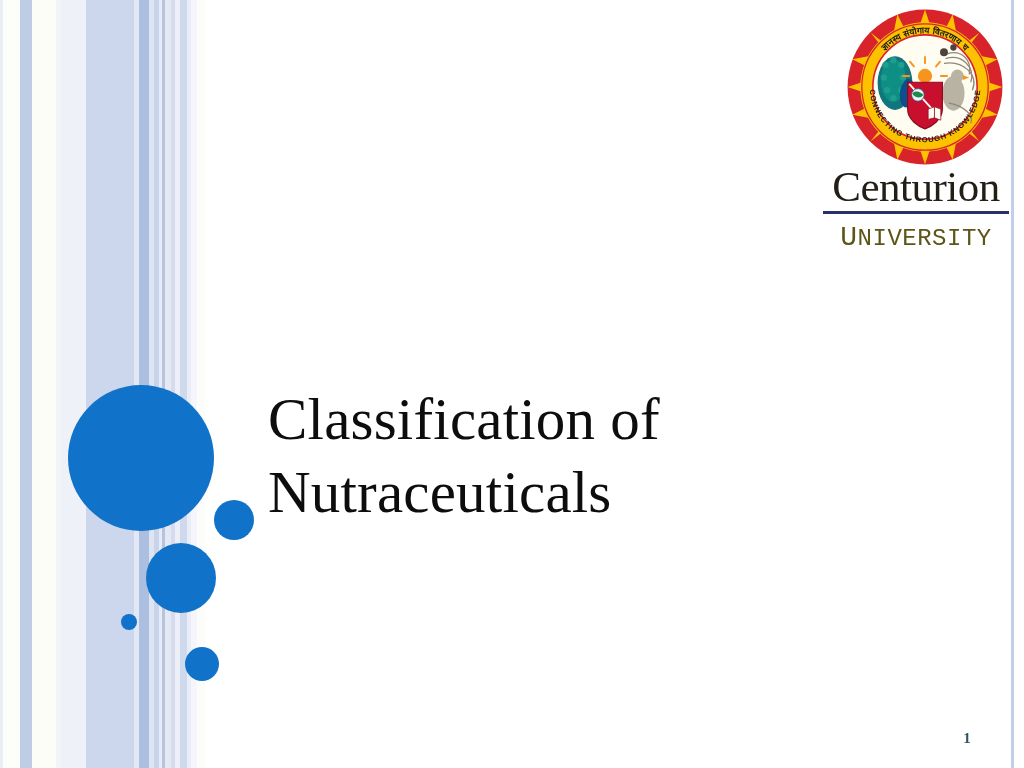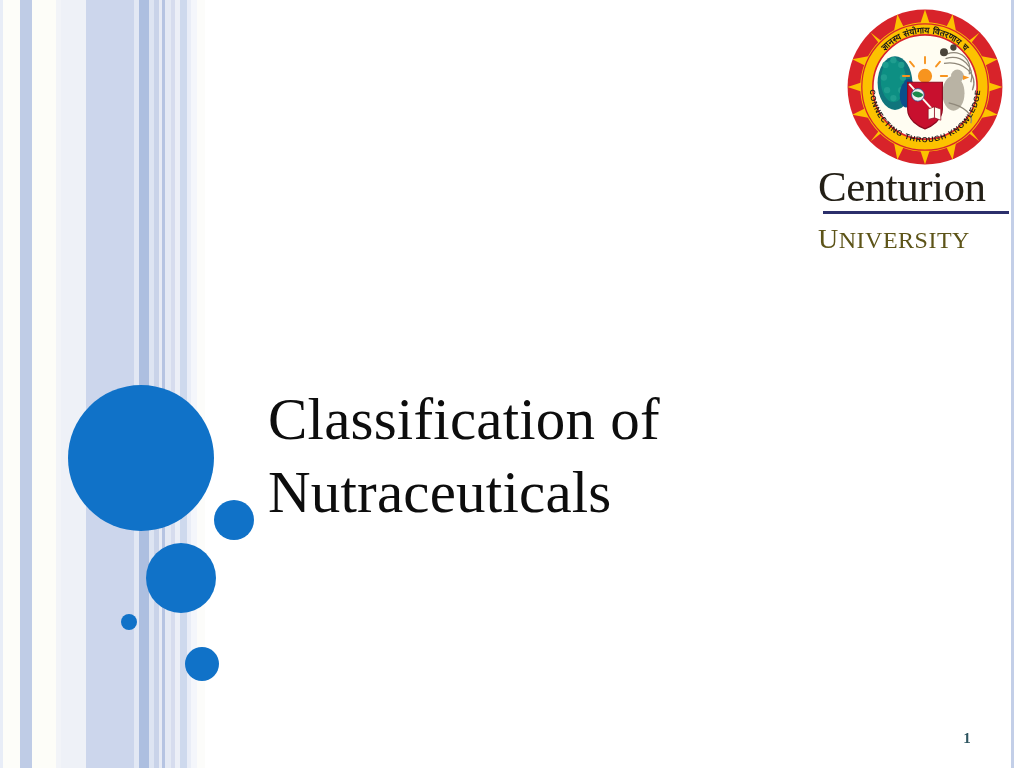--- a/index.html
+++ b/index.html
@@ -76,21 +76,21 @@
     left: 28px;
     top: 0;
     width: 158px;
     height: 158px;
   }
   .logo-wordmark {
     position: absolute;
     left: 0;
     top: 156px;
     width: 196px;
-    text-align: left;
+    text-align: center;
   }
   .logo-name {
     font-family: "Liberation Serif", "DejaVu Serif", serif;
     font-size: 43px;
     line-height: 46px;
     color: #231f16;
     letter-spacing: -0.5px;
   }
   .logo-underline {
     width: 186px;
@@ -262,19 +262,19 @@
       </g>
 
       <text font-family="Liberation Sans, sans-serif" font-size="9.6" fill="#1a1a1a" font-weight="bold" letter-spacing="1.1">
         <textPath href="#mottoArc" startOffset="50%" text-anchor="middle">CONNECTING THROUGH KNOWLEDGE</textPath>
       </text>
     </svg>
 
     <div class="logo-wordmark">
       <div class="logo-name" style="color: rgb(35, 31, 22);">Centurion</div>
       <div class="logo-underline" style="background: rgb(43, 47, 107);"></div>
-      <div class="logo-sub" style="color: rgb(93, 84, 24);">University</div>
+      <div class="logo-sub" style="color: rgb(93, 84, 24); font-family: Liberation Mono, monospace;">University</div>
     </div>
   </div>
 
   <div class="page-number" style="color: rgb(46, 85, 96);">1</div>
 
 </div>
 
 </body></html>

